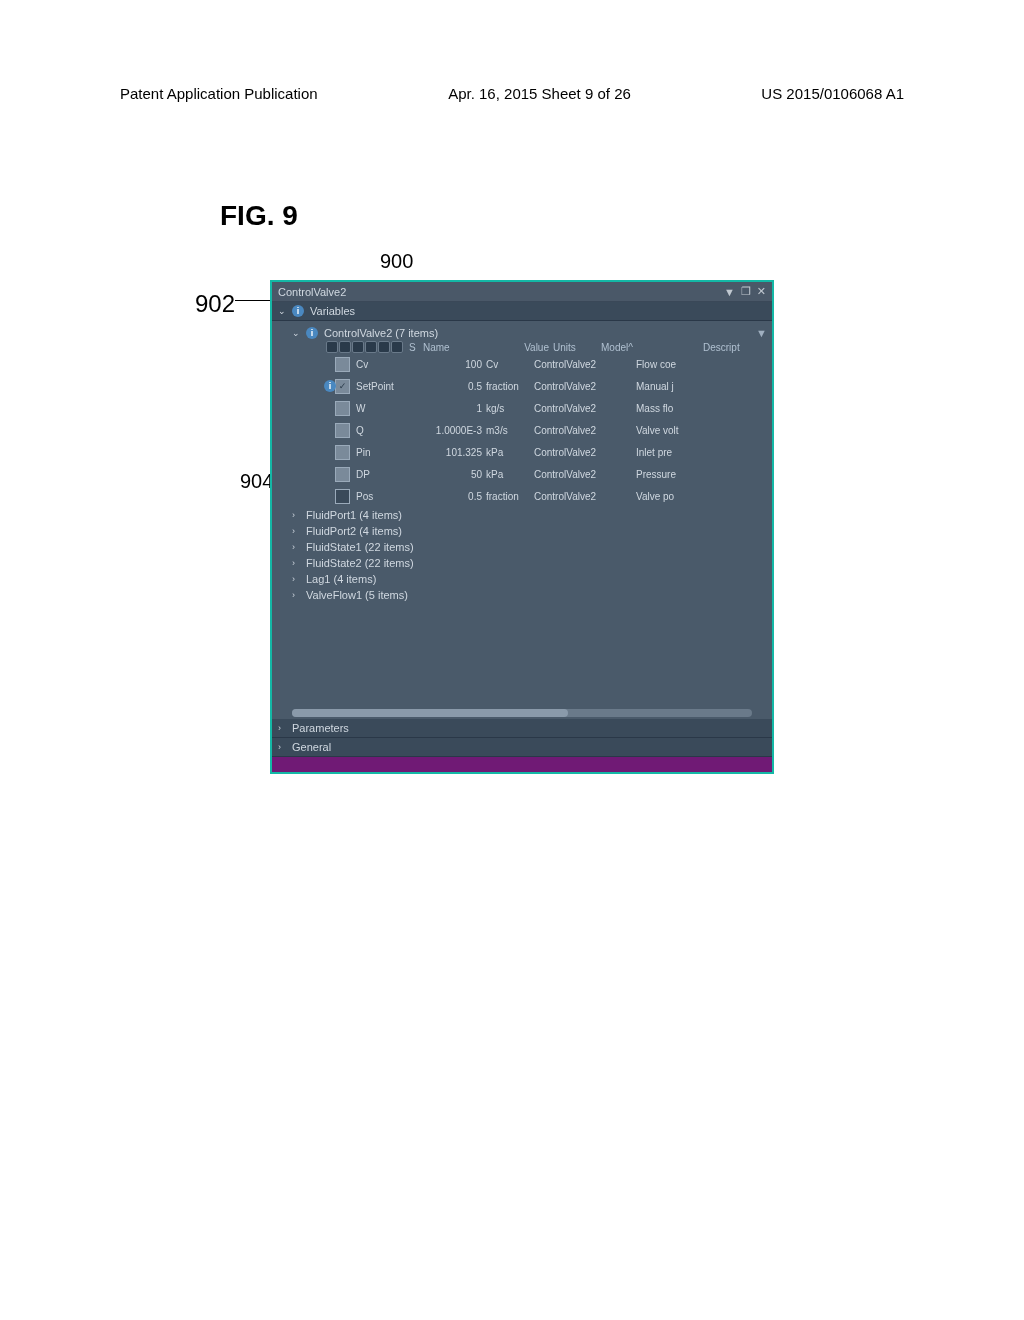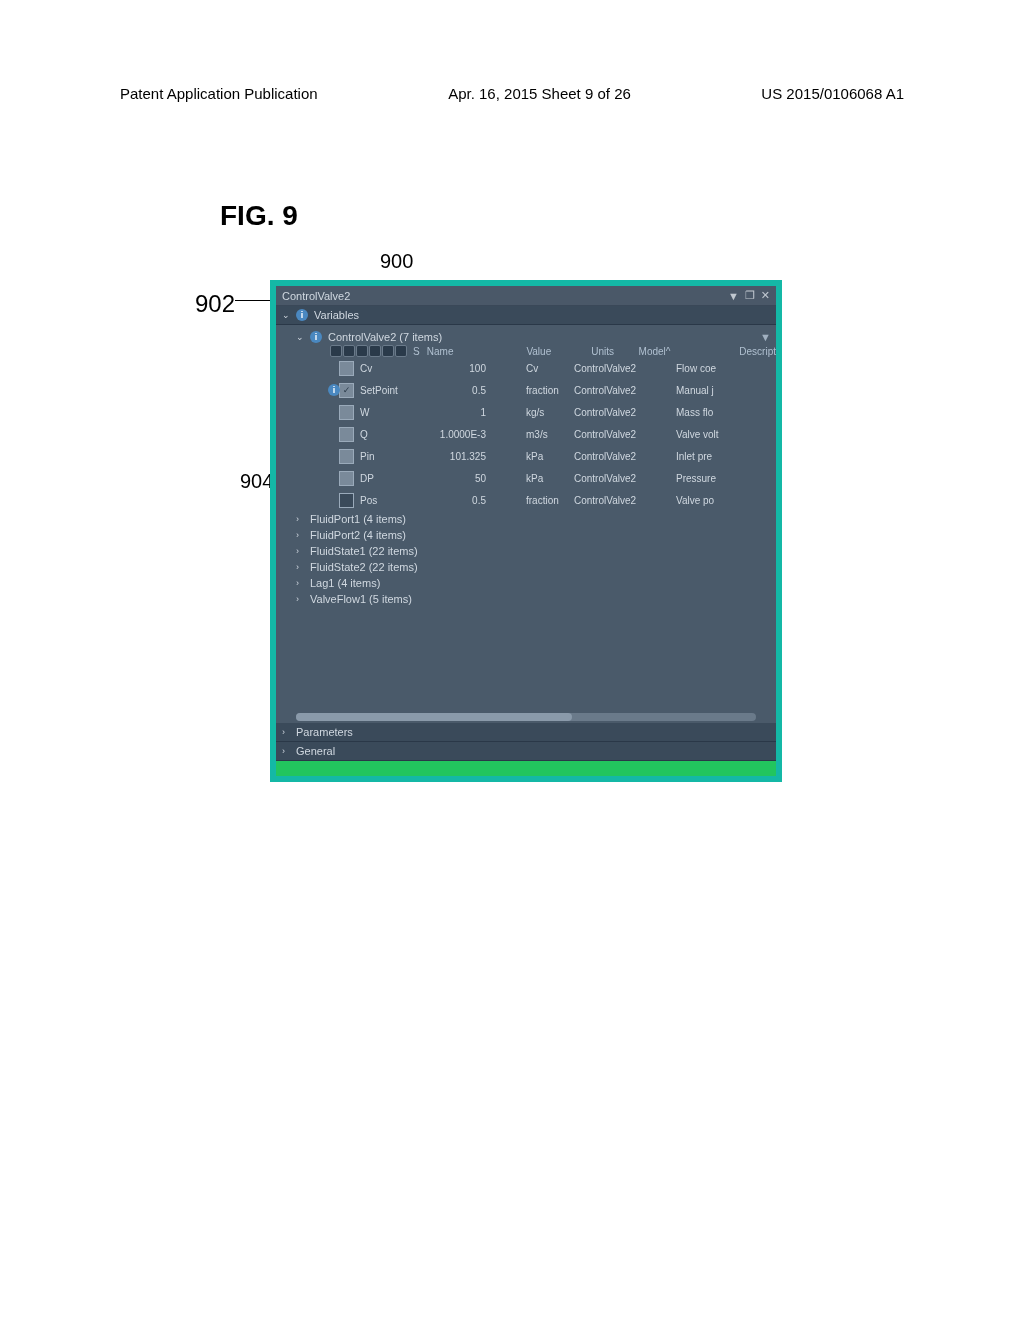--- a/index.html
+++ b/index.html
@@ -65,22 +65,22 @@
       border-top: 1.5px solid black;
       border-bottom: 1.5px solid black;
       border-radius: 6px 0 0 6px;
     }
     .panel {
       position: absolute;
       top: 280px;
       left: 270px;
       width: 500px;
       height: 490px;
-      background: #22c55e;
-      border: 6px solid #14b8a6;
+      background: #701a75;
+      border: 2px solid #14b8a6;
       font-size: 11px;
       color: #d0d8e0;
     }
     .titlebar {
       background: #4a5868;
       padding: 3px 6px;
       display: flex;
       justify-content: space-between;
       align-items: center;
       border-bottom: 1px solid #3a4858;
@@ -147,21 +147,21 @@
     .badge {
       width: 10px;
       height: 10px;
       background: #2a3a4a;
       border-radius: 2px;
       border: 1px solid #6a7a8a;
     }
     .col-s { width: 14px; }
     .col-name { width: 60px; }
     .col-value { width: 66px; text-align: right; padding-right: 4px; }
-    .col-units { width: 48px; margin-left: 36px; }
+    .col-units { width: 48px; }
     .col-model { width: 102px; }
     .col-desc { flex: 1; }
     .data-row {
       padding-left: 63px;
       display: flex;
       align-items: center;
       font-size: 10px;
       color: #d0d8e0;
       height: 22px;
     }

